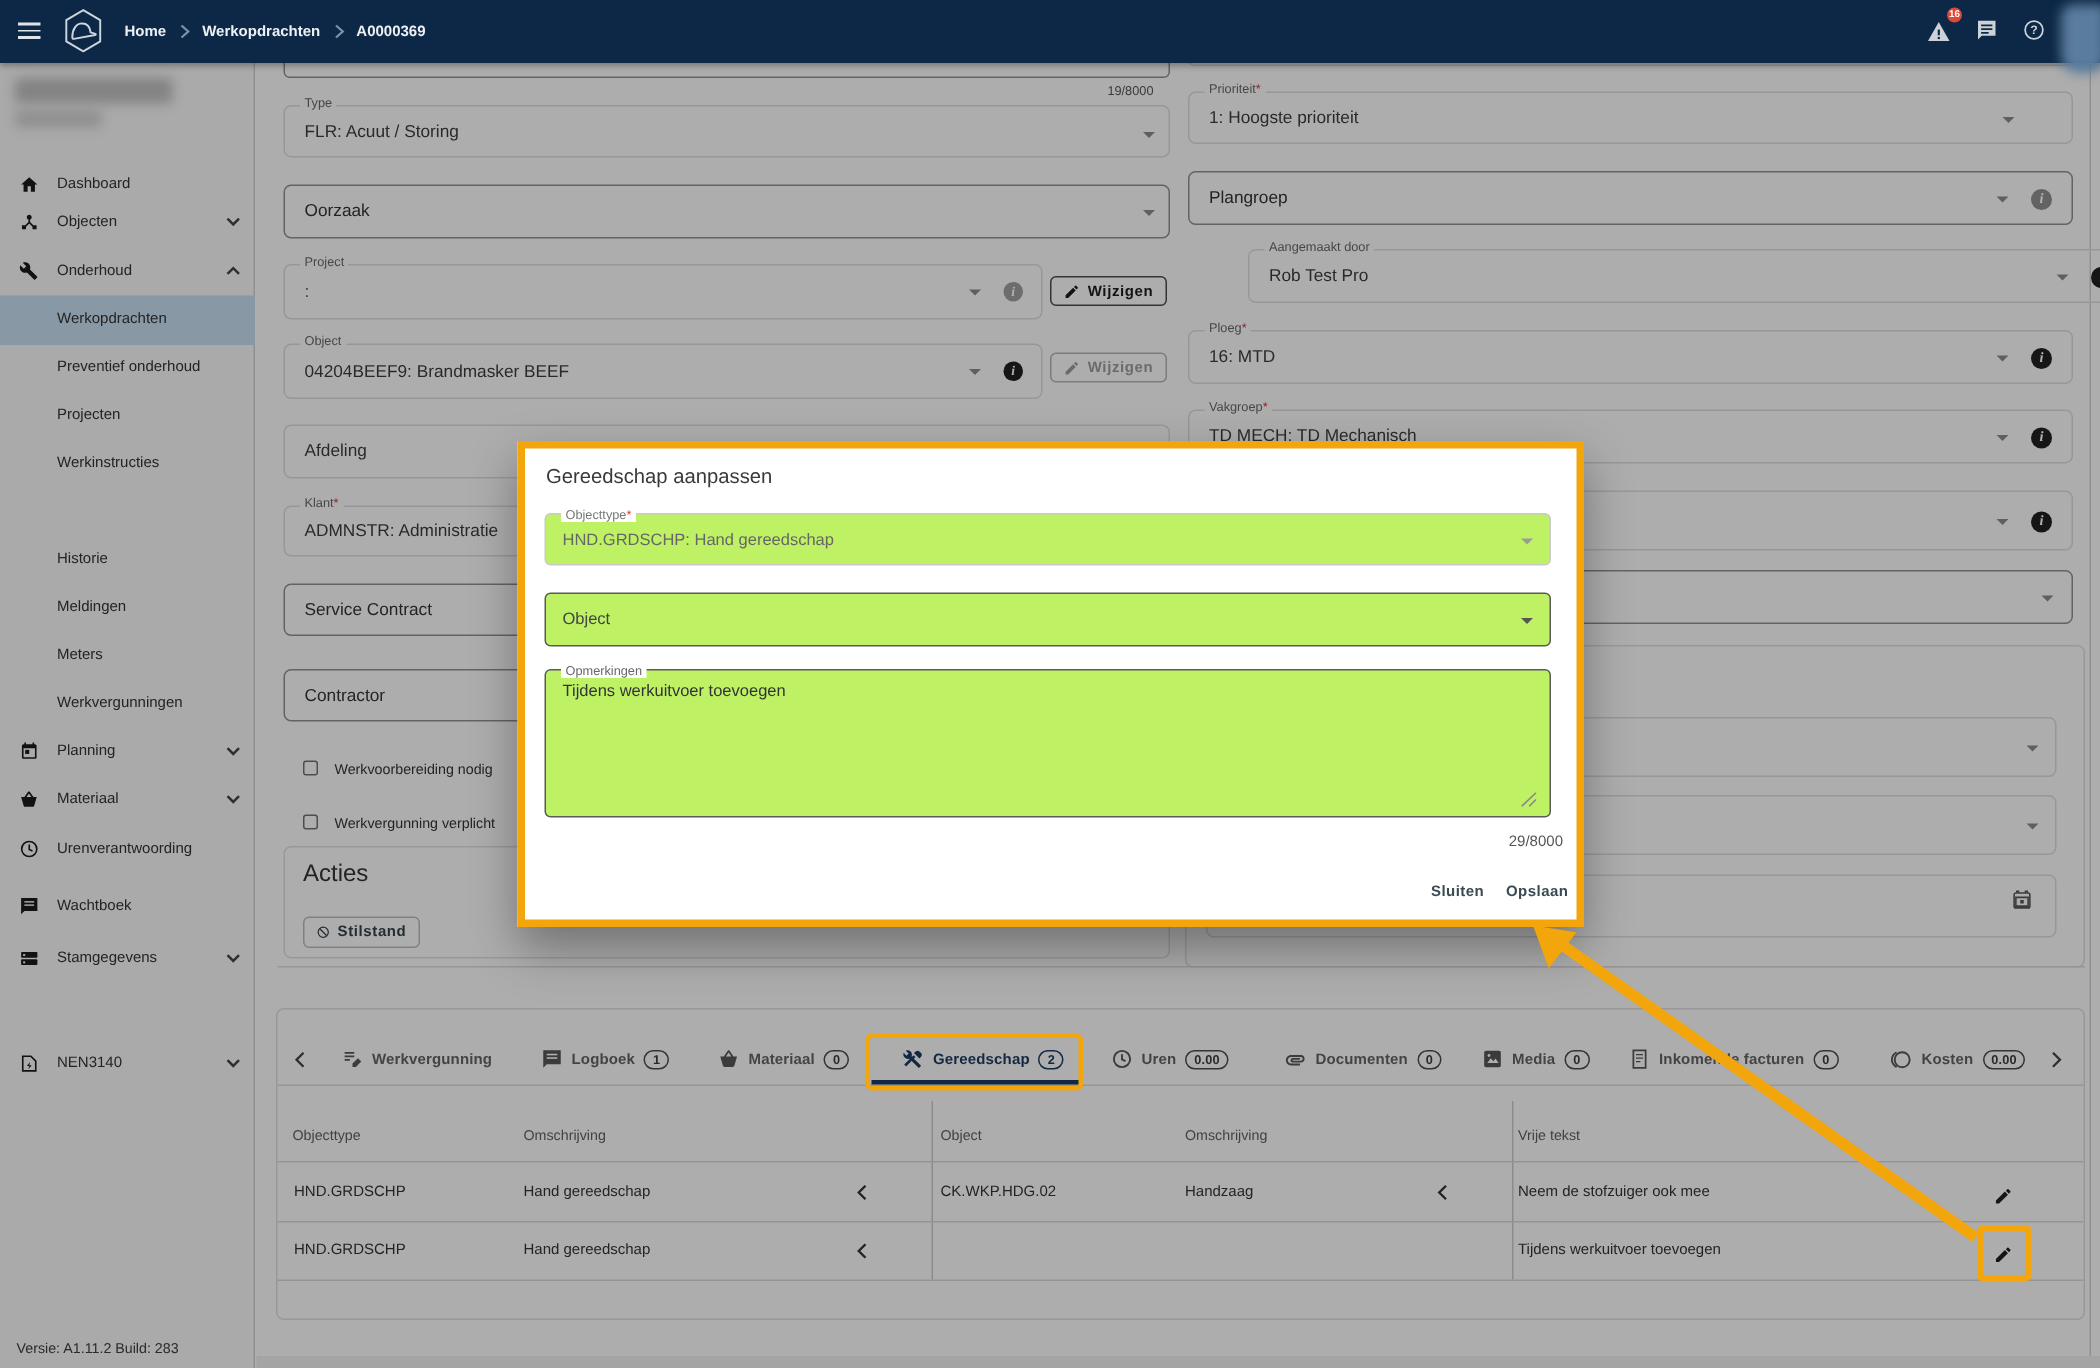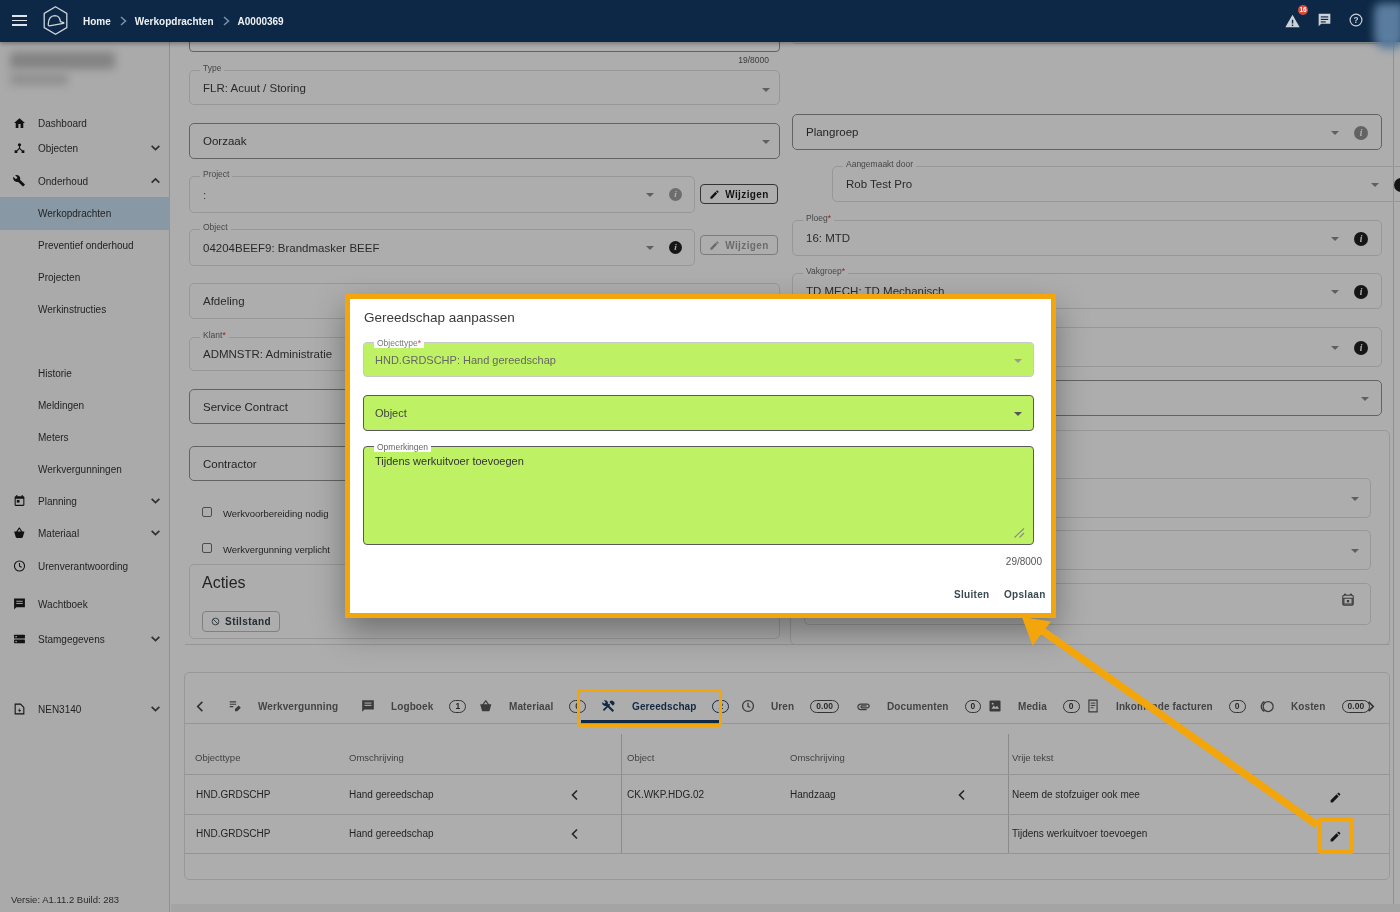--- a/index.html
+++ b/index.html
@@ -26,21 +26,21 @@
   #overlay { position:absolute; left:0; top:42px; width:1400px; height:870px; background:rgba(0,0,0,0.305); z-index:40; }
   
   #navbar { position:absolute; left:0; top:0; width:1400px; height:42px; background:#0d2846; z-index:50; box-shadow:0 2px 4px rgba(0,0,0,0.3); }
   
   #modal { position:absolute; left:345px; top:294px; width:711px; height:324px; border:5px solid #f3a60b; background:#fff; z-index:60; box-shadow:0 14px 30px rgba(0,0,0,0.35); }
   .mfld { position:absolute; background:#bef264; border-radius:4px; }
   
   .ann { position:absolute; border:4px solid #f3a60b; border-radius:6px; z-index:70; }
   .btn-txt { font-size:10px; font-weight:bold; color:#3a4a52; letter-spacing:0.3px; }
   
-  .tab { position:absolute; top:0; height:36px; display:flex; align-items:center; gap:16px; font-size:10px; font-weight:bold; color:#636363; letter-spacing:0.1px; }
+  .tab { position:absolute; top:0; height:36px; display:flex; align-items:center; gap:6px; font-size:10px; font-weight:bold; color:#636363; letter-spacing:0.1px; }
   .tab.active { color:#1b3a5f; }
   .pill { display:inline-block; min-width:7px; padding:1px 5px; border:1.5px solid #4a4a4a; border-radius:7px; font-size:8.5px; font-weight:bold; color:#3c3c3c; text-align:center; line-height:9px; }
   .tab.active .pill { border-color:#1b3a5f; color:#1b3a5f; }
   .hdr { font-size:9.5px; color:#5e5e5e; }
 </style>
 </head>
 <body>
 <div id="page">
 
   <div id="main" class="abs" style="left:171px; top:42px; width:1229px; height:870px; background:#fafafa;"></div>
@@ -116,20 +116,25 @@
   <div class="abs" style="left:202px; top:611px; width:78px; height:21px; border:1px solid #b9b9b9; border-radius:4px; display:flex; align-items:center; justify-content:center; gap:5px; font-size:10px; font-weight:bold; color:#334249; letter-spacing:0.4px;">
     <svg width="9" height="9" viewBox="0 0 24 24">
         <circle cx="12" cy="12" r="9" fill="none" stroke="#334249" stroke-width="2.2"></circle>
         <path d="M5.8 5.8 L18.2 18.2" stroke="#334249" stroke-width="2.2"></path>
       </svg>
     Stilstand
   </div>
 
   <div class="fld light" style="left:792px; top:16px; width:590px; height:28px; border-radius:4px;"></div>
 
+  <div class="fld light" style="left:792px; top:61px; width:590px; height:35px;">
+    <span class="flabel">Prioriteit<span style="color:#c33;">*</span></span>
+    <span class="fval">1: Hoogste prioriteit</span>
+    <span class="arrow" style="right:38px; top:16px;"></span>
+  </div>
 
   <div class="fld dark" style="left:792px; top:114px; width:590px; height:36px;">
     <span class="fval" style="color:#333;">Plangroep</span>
     <span class="arrow" style="right:42px; top:16px;"></span>
     <div class="info" style="right:13px; top:11px; background:#8f8f8f;">i</div>
   </div>
 
   <div class="fld light" style="left:832px; top:166px; width:590px; height:36px;">
     <span class="flabel">Aangemaakt door</span>
     <span class="fval">Rob Test Pro</span>

